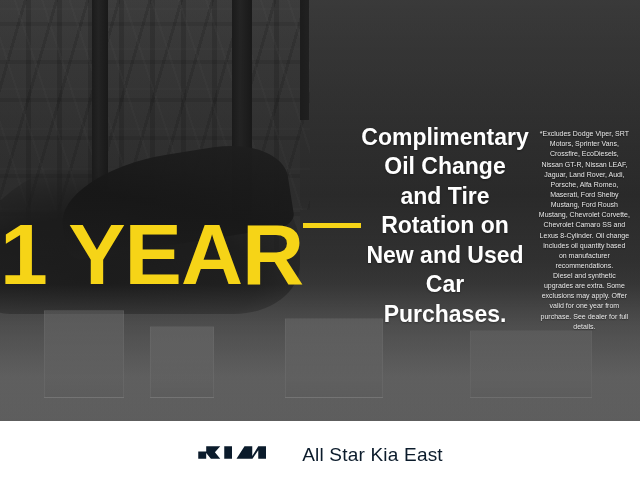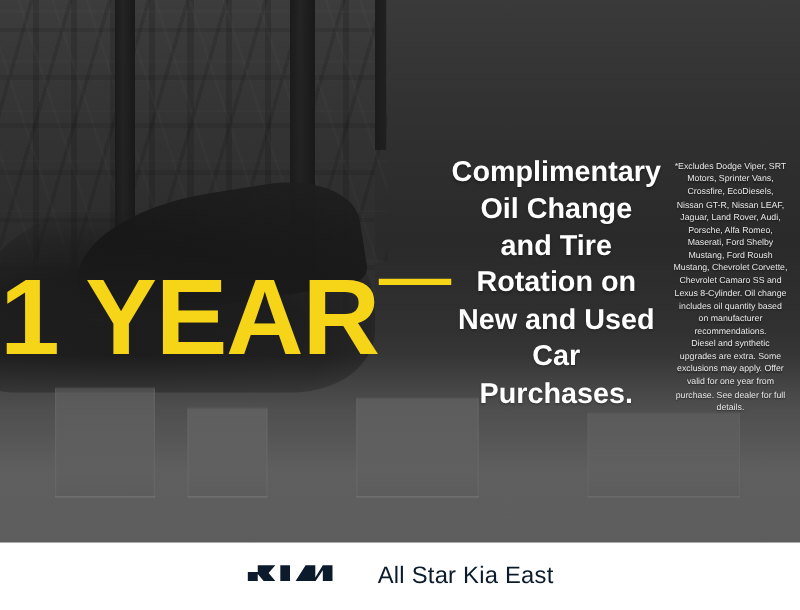--- a/index.html
+++ b/index.html
@@ -182,21 +182,21 @@
     max-width: 614px;
     padding: 0 10px;
     text-shadow: 0 1px 1px rgba(0,0,0,.5);
   }
   .disclaimer p { margin: 0; }
 
   
   .footer-bar {
     position: absolute;
     left: 0; right: 0; bottom: 0;
-    height: 54px;
+    height: 67px;
     background: #ffffff;
     display: flex;
     align-items: center;
     justify-content: center;
     gap: 19px;
   }
   .kia-logo { display: block; }
   .dealer-name {
     color: #0B1B2B;
     font-size: 19px;

